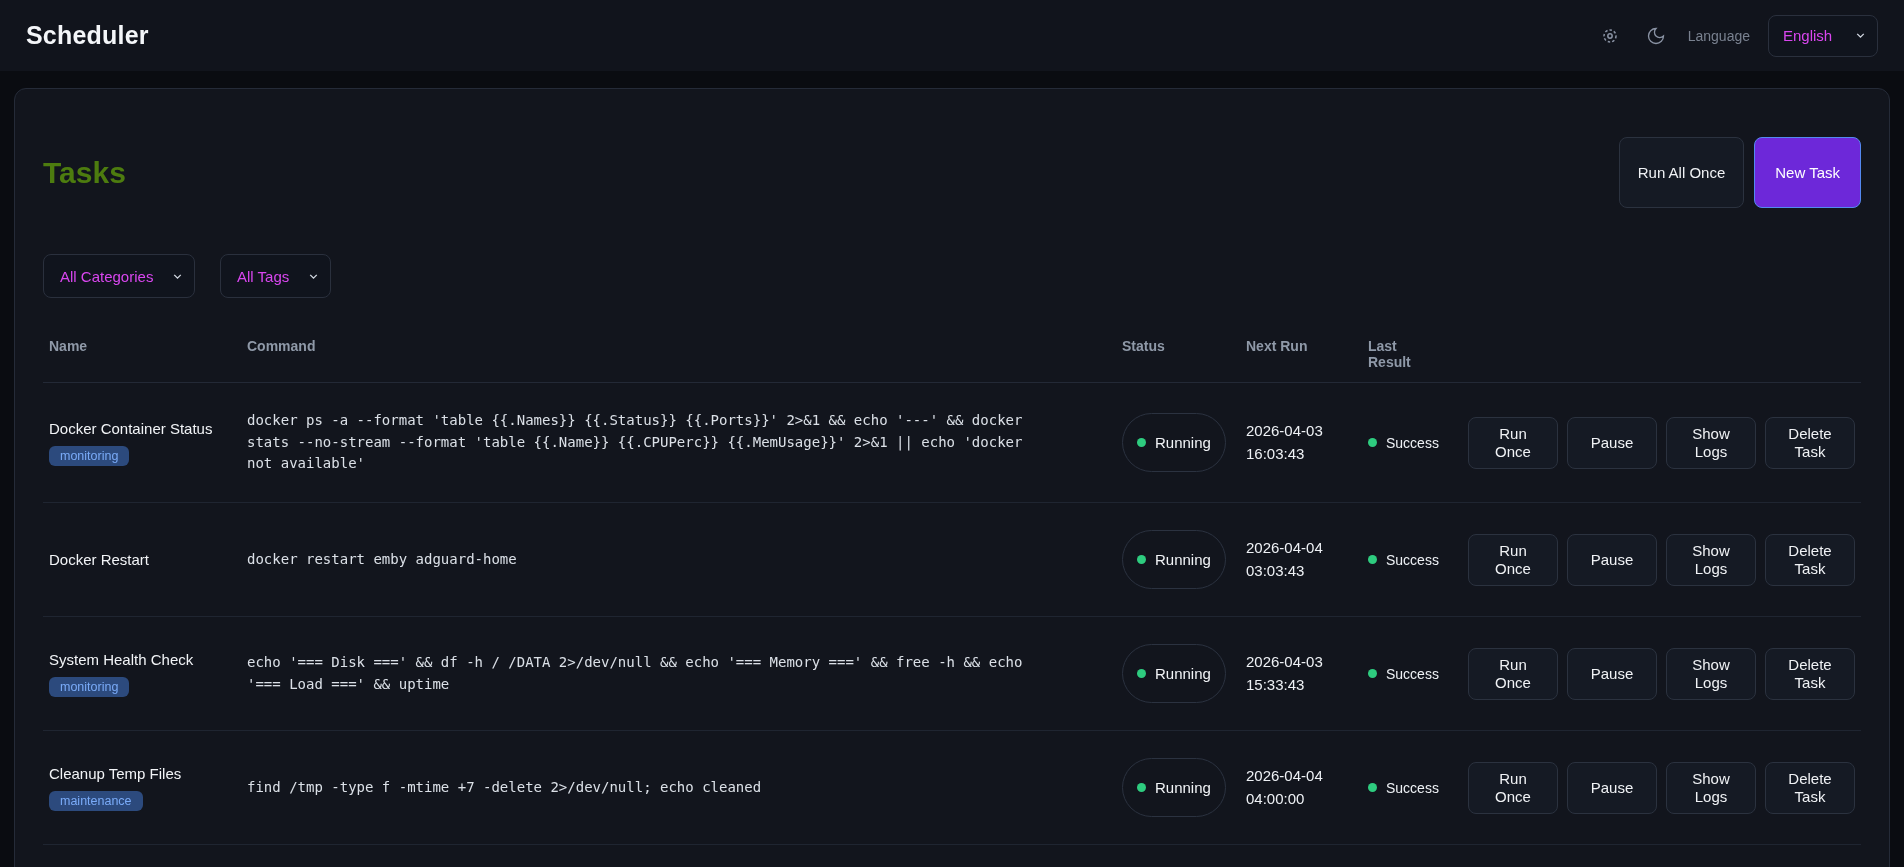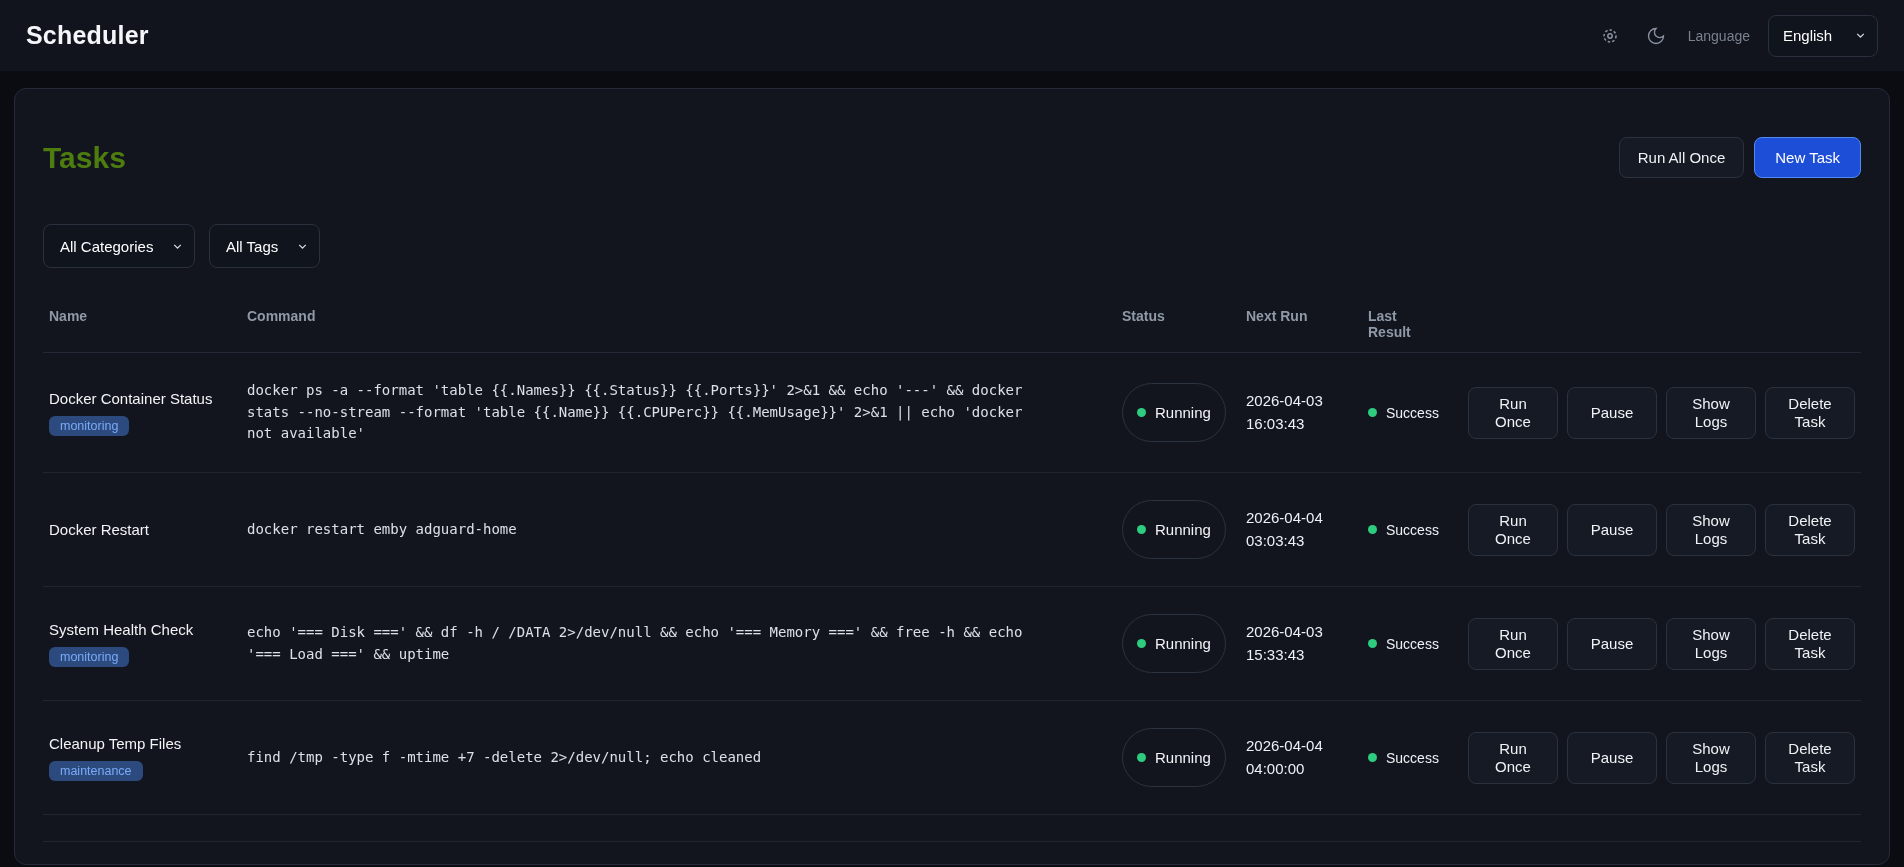--- a/index.html
+++ b/index.html
@@ -17,41 +17,41 @@
     padding:0 26px;
   }
   .brand{ font-size:25px; font-weight:bold; letter-spacing:.2px; color:#f4f6f9; }
   .nav-right{ display:flex; align-items:center; gap:18px; }
   .icon-btn{ background:none; border:none; color:#8a93a4; cursor:pointer; padding:4px; display:flex; align-items:center; }
   .lang-label{ color:#79818f; font-size:14px; }
 
   .select-wrap{ position:relative; display:inline-flex; align-items:center; }
   select{
     appearance:none; -webkit-appearance:none;
-    background:#10141d; border:1px solid #2a303d; color:#ffffff;
+    background:#10141d; border:1px solid #2a303d; color:#d946ef;
     border-radius:8px; font-size:15px; font-family:inherit; cursor:pointer;
   }
   .select-wrap .chev{ position:absolute; right:11px; pointer-events:none; color:#cfd5de; }
   #language-select{ height:42px; padding:0 34px 0 14px; min-width:110px; }
   .filter-select{ height:44px; padding:0 40px 0 16px; }
 
   
   .card{
     margin:17px 14px; background:#12151d;
     border:1px solid #252b38; border-radius:12px;
     padding:48px 28px 22px;
   }
   .card-head{ display:flex; justify-content:space-between; align-items:center; }
   .card-title{ font-size:30px; font-weight:bold; margin:0; color:#4d7c0f; }
   .head-actions{ display:flex; gap:10px; }
   .btn{ font-family:inherit; font-size:15px; border-radius:8px; cursor:pointer; }
-  .btn-secondary{ background:#151a24; color:#f0f2f5; border:1px solid #2b323f; padding:11px 18px; }
-  .btn-primary{ background:#1d4ed8; color:#ffffff; border:1px solid #5489f0; padding:11px 20px; }
-
-  .filters{ display:flex; gap:14px; margin-top:46px; }
+  .btn-secondary{ background:#151a24; color:#f0f2f5; border:1px solid #2b323f; padding:26px 18px; }
+  .btn-primary{ background:#6d28d9; color:#ffffff; border:1px solid #5489f0; padding:11px 20px; }
+
+  .filters{ display:flex; gap:25px; margin-top:46px; }
 
   
   .table{ margin-top:40px; }
   .thead,.trow{
     display:grid;
     grid-template-columns:198px 875px 124px 122px 100px 1fr;
     padding-left:6px;
   }
   .thead{
     color:#8f99a8; font-size:14px; font-weight:bold;

